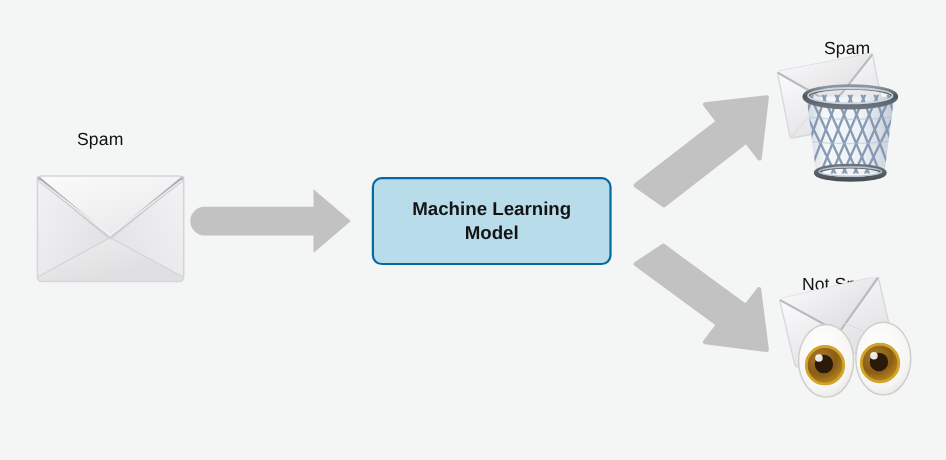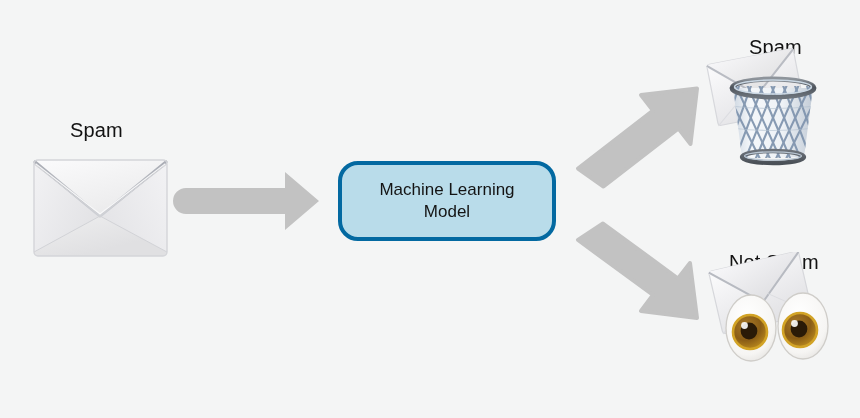--- a/index.html
+++ b/index.html
@@ -19,43 +19,44 @@
     width: 860px;
     height: 418px;
     background: #f4f5f5;
   }
 
   
   .label {
     position: absolute;
     color: #121212;
     font-family: "Liberation Sans", sans-serif;
-    font-size: 20px;
+    font-size: 16px;
     line-height: 1;
     white-space: nowrap;
     letter-spacing: 0.1px;
   }
   #label-email   { left: 70px;  top: 120px; }
   #label-spam    { left: 749px; top: 37px;  }
   #label-notspam { left: 729px; top: 252px; }
 
   
   #ml-box {
     position: absolute;
     left: 338px;
     top: 161px;
     width: 218px;
     height: 80px;
     box-sizing: border-box;
     background: #b9dcea;
-    border: 4px solid #0369a1;
-    border-radius: 20px;
+    border: 2px solid #0369a1;
+    border-radius: 9px;
     display: flex;
     align-items: center;
     justify-content: center;
+    font-weight: bold;
   }
   #ml-box-text {
     color: #141414;
     font-family: "Liberation Sans", sans-serif;
     font-size: 17px;
     line-height: 1.3;
     text-align: center;
     white-space: pre-line;
   }
 

